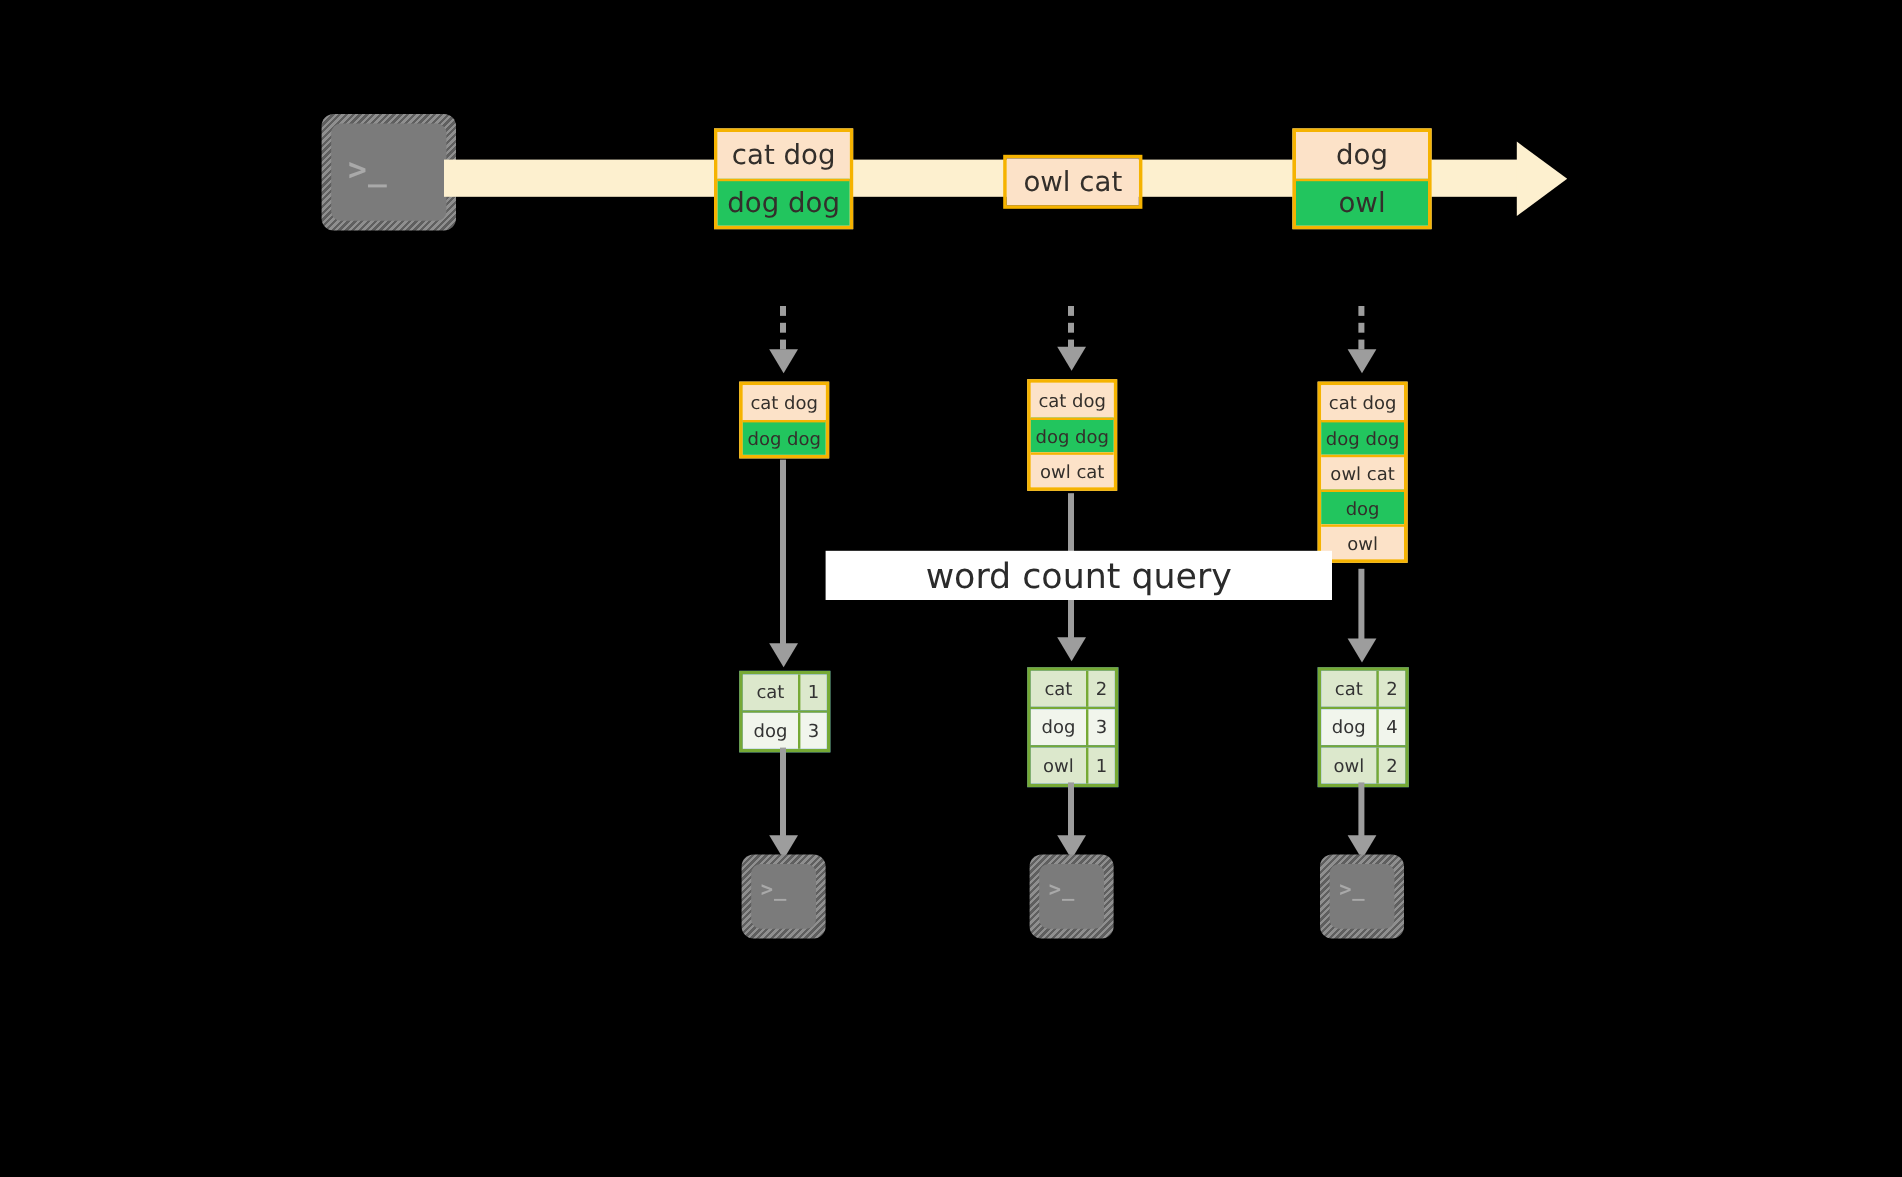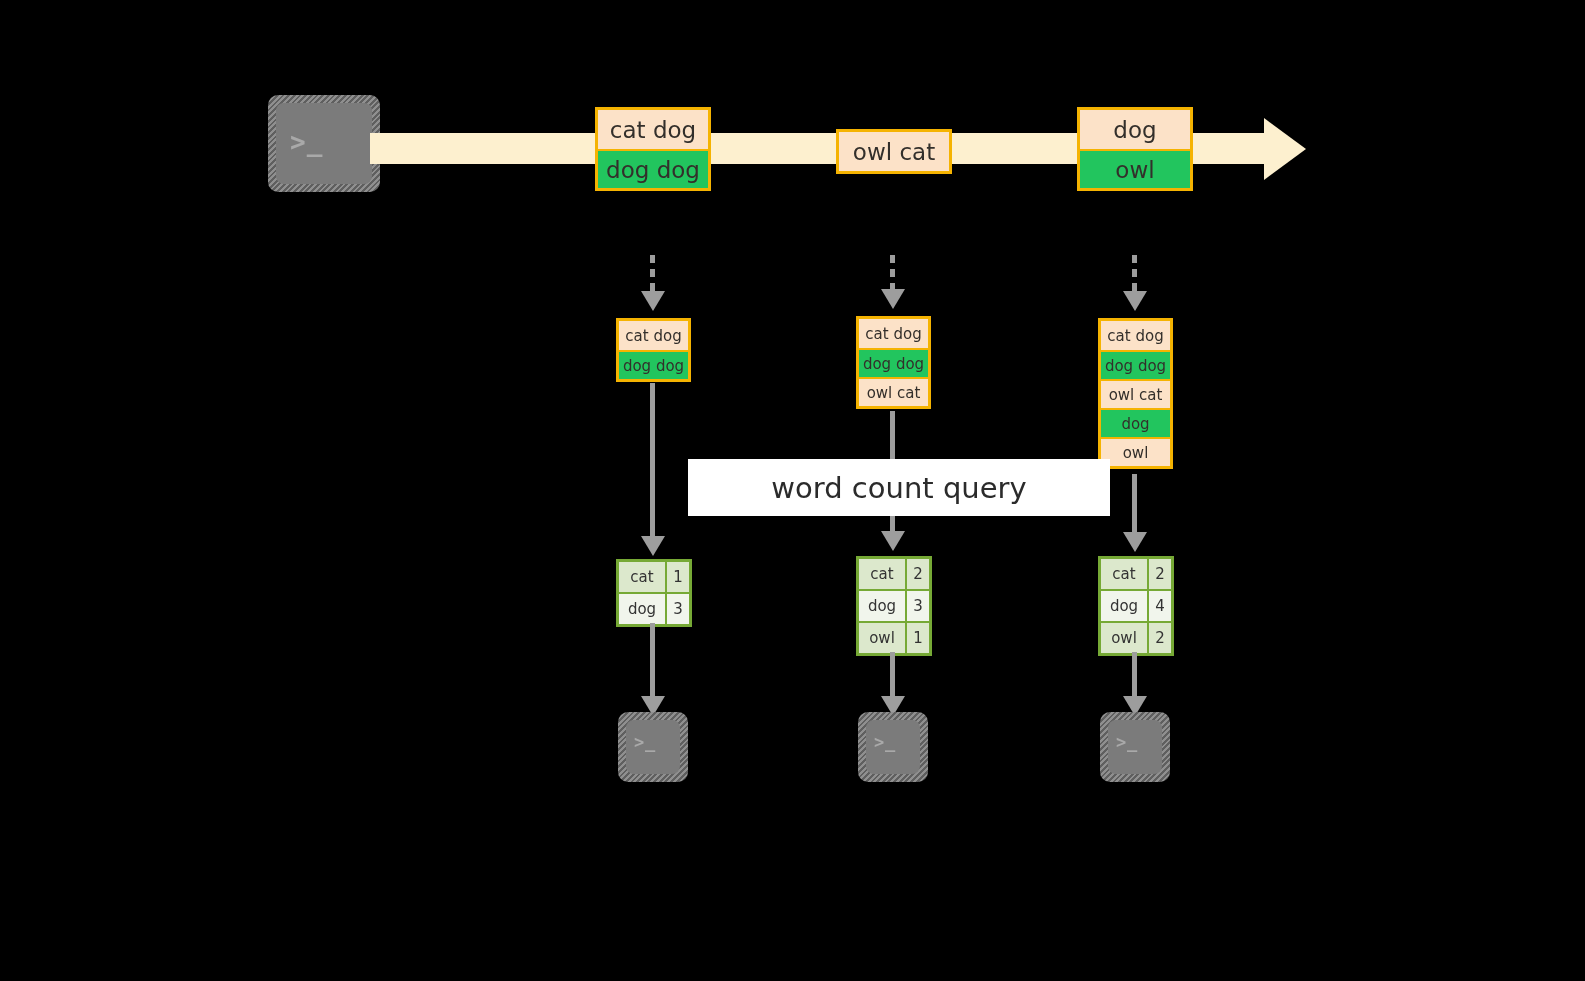--- a/index.html
+++ b/index.html
@@ -281,17 +281,17 @@
 
   <div class="g-shaft" style="left:1132px; top:652px; height:46px;"></div>
   <div class="g-head" style="left:1123px; top:696px;"></div>
 
   <div class="terminal" style="left:1100px; top:712px; width:70px; height:70px;">
     <div class="inner">
       <span class="prompt" style="left:8px; top:14px; font-size:17px;">&gt;_</span>
     </div>
   </div>
 
-  <div class="banner" style="left:688px; top:459px; width:422px; height:57px;">
+  <div class="banner" style="left:688px; top:459px; width:422px; height:41px;">
     <span>word count query</span>
   </div>
 
 </div>
 
 </body></html>

